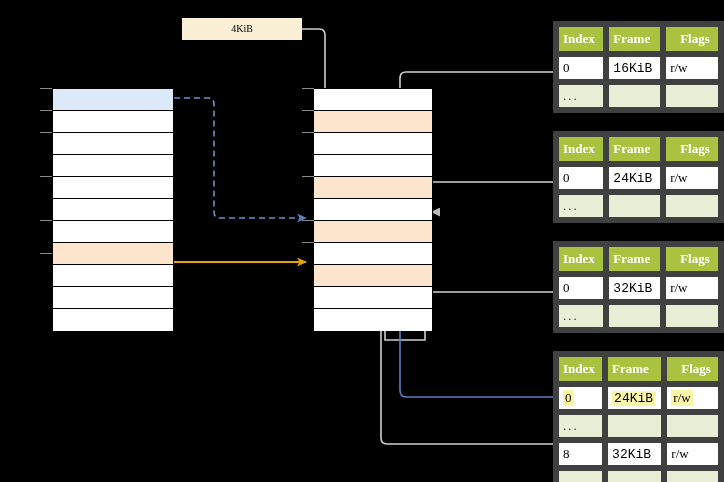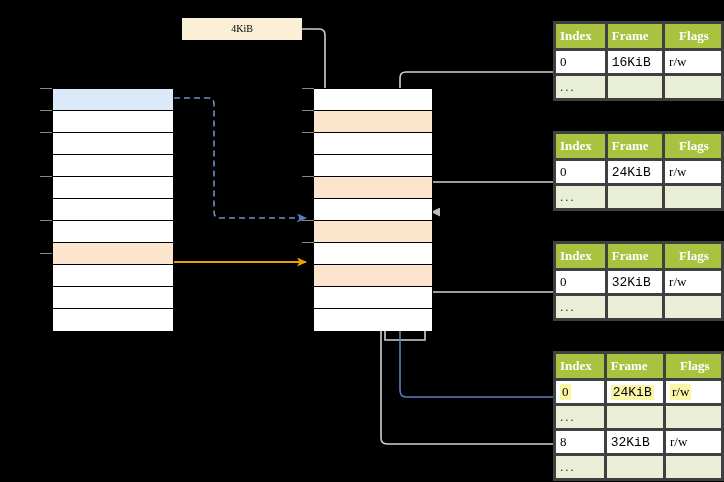--- a/index.html
+++ b/index.html
@@ -19,21 +19,21 @@
   .cell{box-sizing:border-box;border-bottom:1px solid #000;background:#fff;height:22px;}
   .cell:last-child{border-bottom:none;}
   .cell.blue{background:#dce9f9;}
   .cell.peach{background:#fde5cd;}
 
   
   .tick{position:absolute;height:1px;background:#888;width:12px;}
 
   
   .ptable{border-collapse:collapse;position:absolute;background:#fff;}
-  .ptable td,.ptable th{border:3px solid #404040;padding:0 4px;height:22px;
+  .ptable td,.ptable th{border:6px solid #404040;padding:0 4px;height:22px;
         font-size:13px;color:#000;text-align:left;font-weight:normal;}
   .ptable th{background:#a9c23f;color:#fff;font-weight:bold;height:24px;}
   .ptable td.c0{width:57px;}
   .ptable td.c1{width:60px;font-family:Liberation Mono, monospace;}
   .ptable td.c2{width:53px;border-radius:6px;}
   .ptable th.c0{width:57px;}
   .ptable th.c1{width:60px;margin-top:16px;}
   .ptable th.c2{width:53px;padding-left:14px;}
   .ptable tr.ellipsis td{background:#e9efd6;color:#333;letter-spacing:2px;}
   .hlcell{padding:0;}

